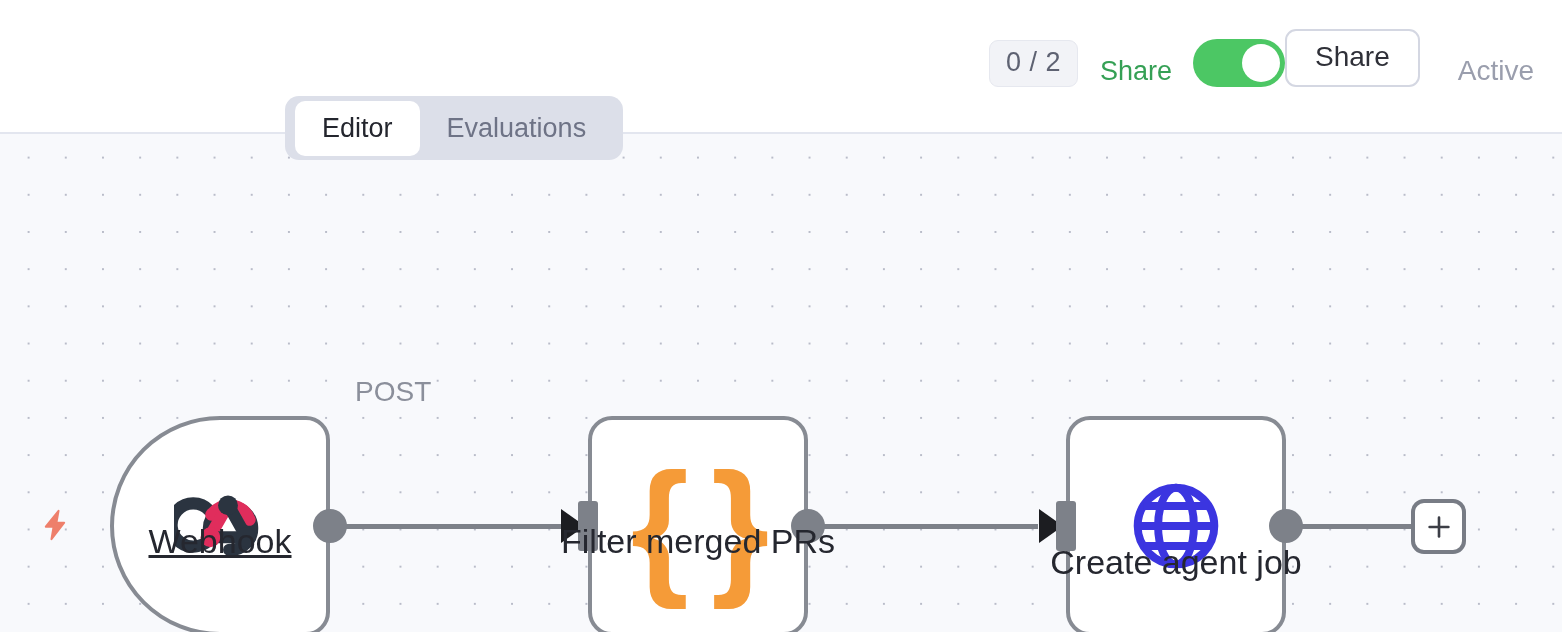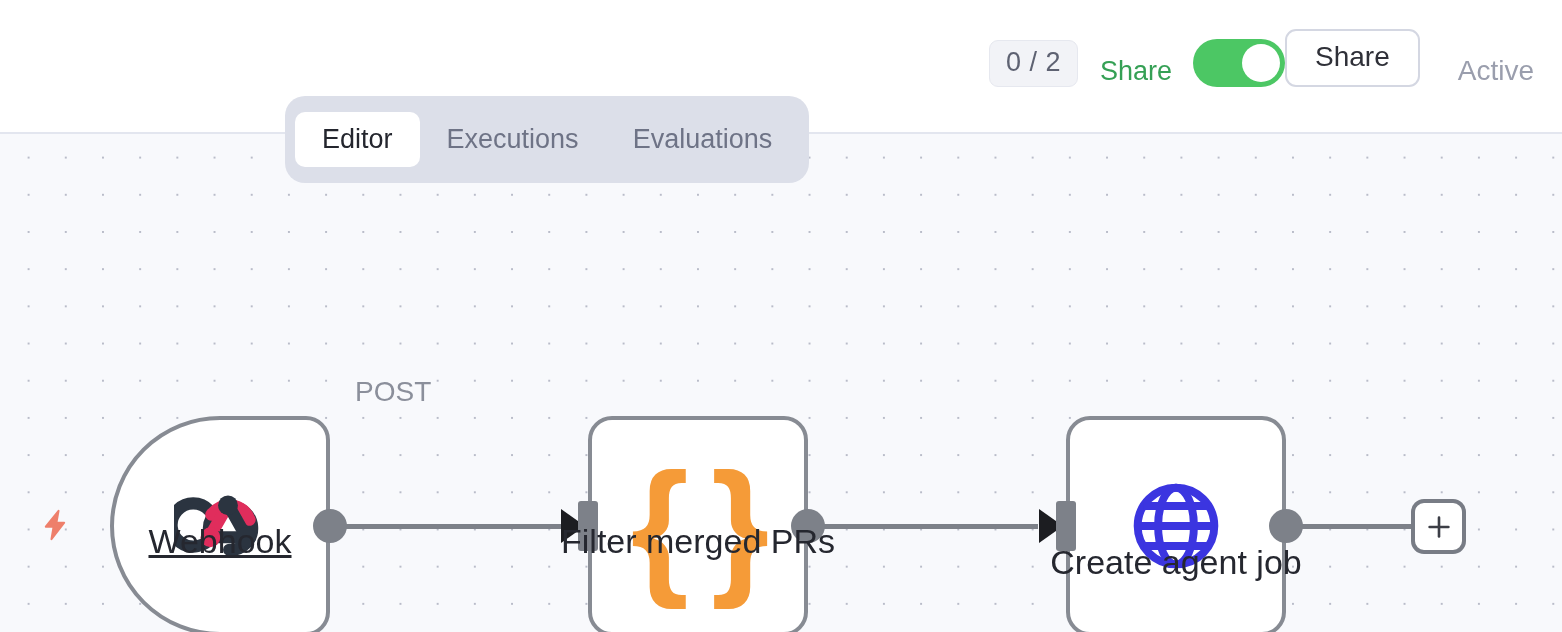--- a/index.html
+++ b/index.html
@@ -87,23 +87,23 @@
     color: #9a9ead;
     font-size: 28px;
     white-space: nowrap;
   }
 
   
   .tabbar {
     position: absolute;
     left: 285px;
     top: 96px;
-    height: 87px;
+    height: 64px;
     background: #dcdfe9;
-    border-radius: 20px;
+    border-radius: 14px;
     display: flex;
     align-items: center;
     padding: 0 10px;
     gap: 0px;
     z-index: 8;
   }
   .tab {
     font-size: 27px;
     color: #6e7386;
     padding: 14px 27px;
@@ -285,21 +285,20 @@
       </div>
 
       <button class="share-btn">Share</button>
 
       <div class="saved-label">Active</div>
     </div>
   </div>
 
   <div class="tabbar">
     <button class="tab active">Editor</button>
-    <button class="tab">Executions</button>
     <button class="tab">Evaluations</button>
   </div>
 
   <div class="canvas">
 
     <svg class="bolt" viewBox="0 0 24 24">
       <path d="M14.5 2 L5.5 13.2 H11 L9.5 22 L18.5 10.4 H13 Z" fill="#ee7f6b" stroke="#ee7f6b" stroke-width="1.4" stroke-linejoin="round"></path>
     </svg>
 
     <div class="node node-trigger">

